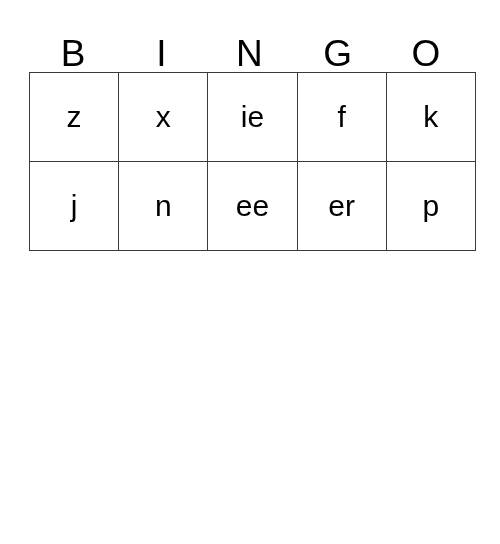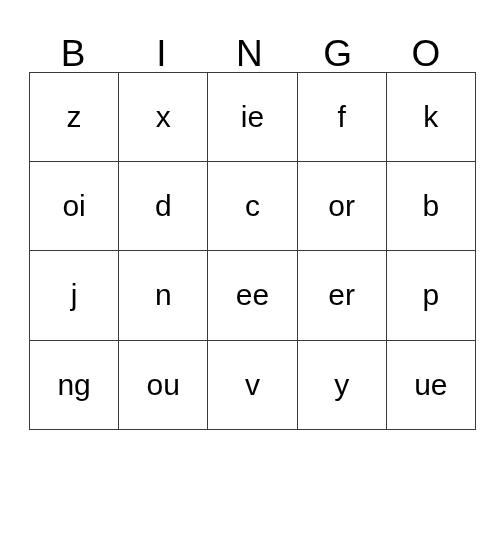--- a/index.html
+++ b/index.html
@@ -78,36 +78,22 @@
   <table class="grid">
     <tbody>
       <tr>
         <td>z</td>
         <td>x</td>
         <td>ie</td>
         <td>f</td>
         <td>k</td>
       </tr>
       <tr>
-        <td>oi</td>
-        <td>d</td>
-        <td>c</td>
-        <td>or</td>
-        <td>b</td>
-      </tr>
-      <tr>
         <td>j</td>
         <td>n</td>
         <td>ee</td>
         <td>er</td>
         <td>p</td>
-      </tr>
-      <tr>
-        <td>ng</td>
-        <td>ou</td>
-        <td>v</td>
-        <td>y</td>
-        <td>ue</td>
       </tr>
     </tbody>
   </table>
 
 </div>
 
 </body></html>

